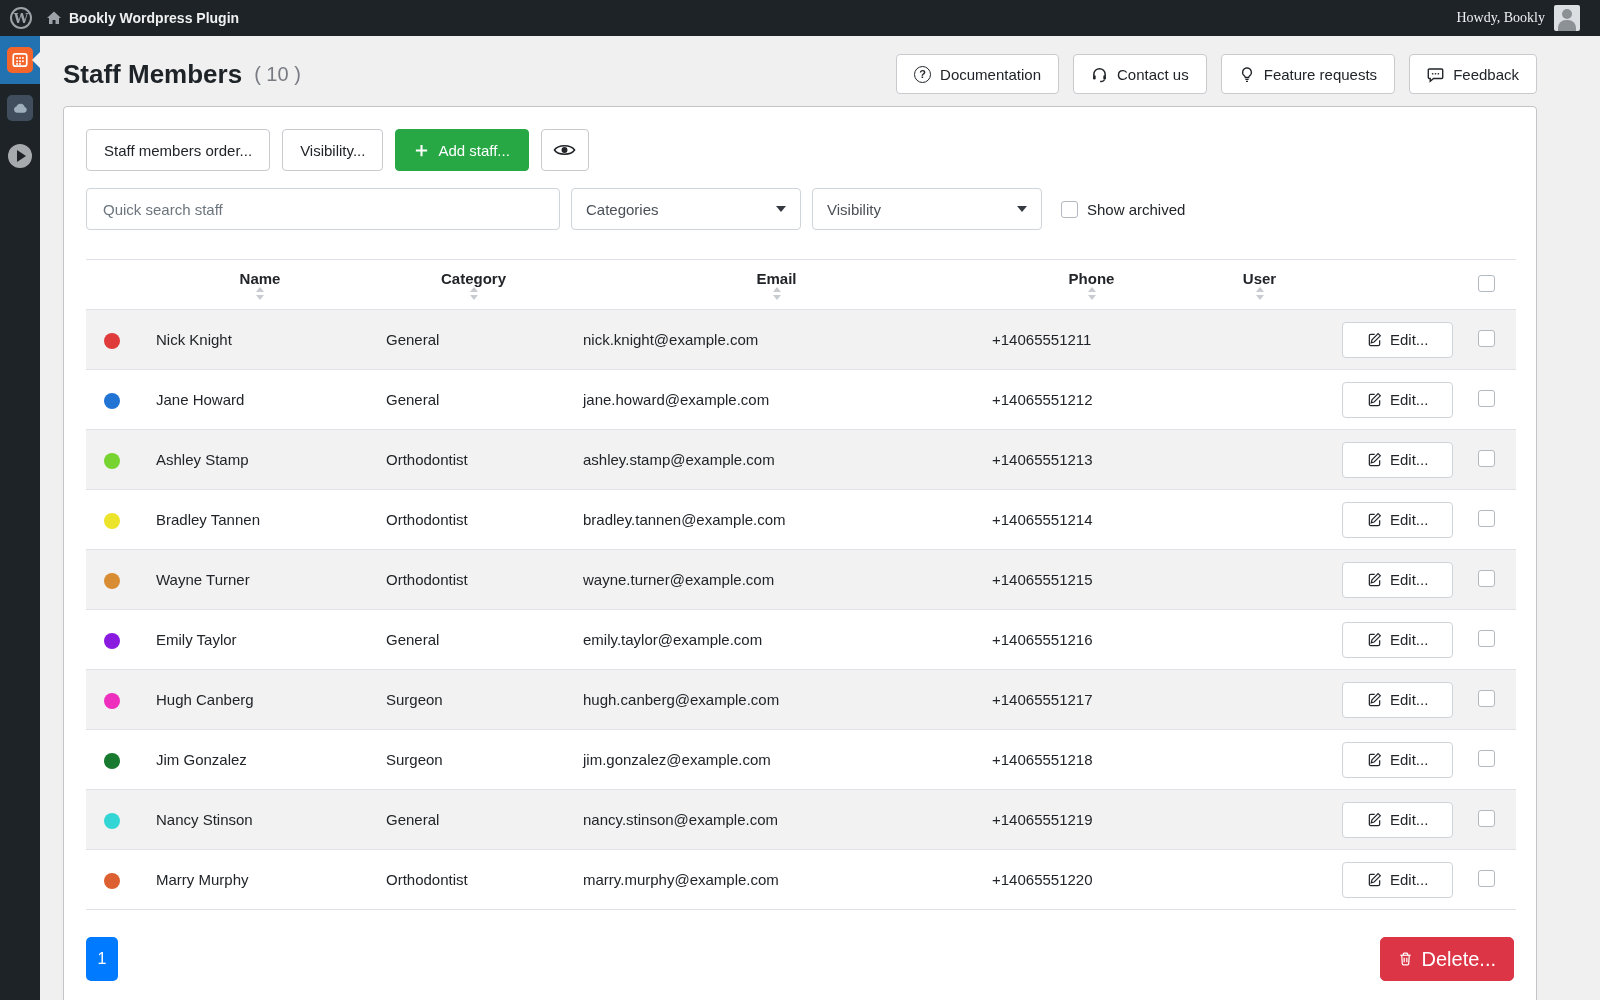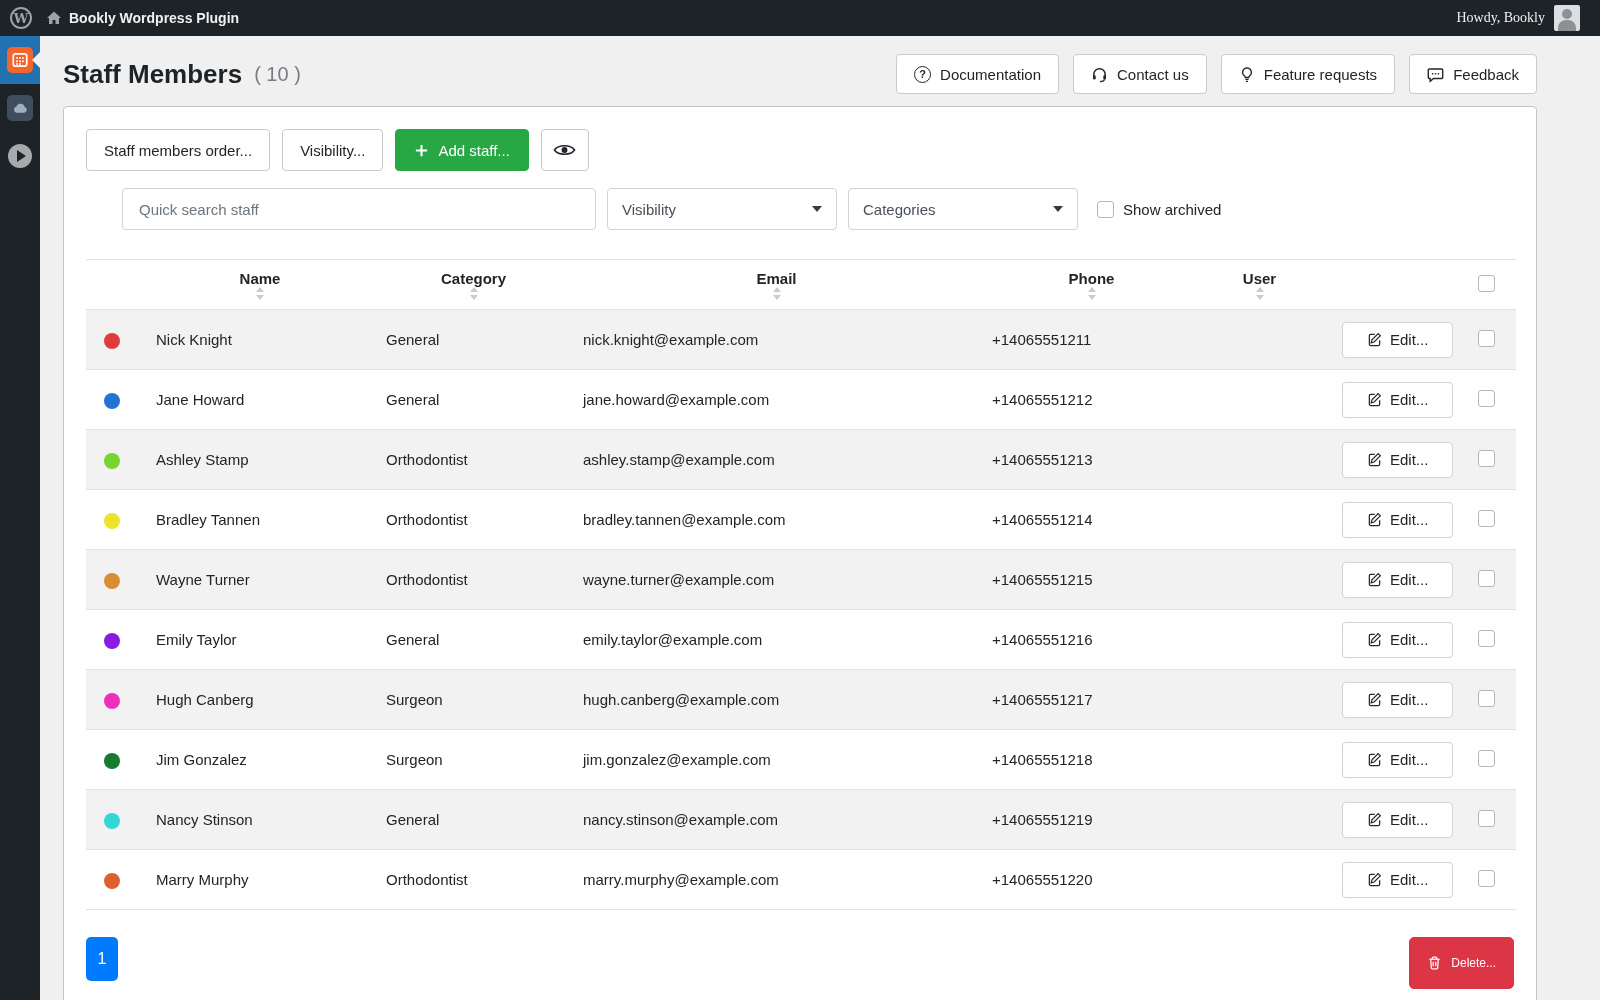--- a/index.html
+++ b/index.html
@@ -63,21 +63,21 @@
     background:#fff; border:1px solid #c3c4c7; border-radius:4px;
     padding:22px; min-height:900px;
   }
   .toolbar { display:flex; justify-content:flex-start; gap:12px; }
   .btn-tool { height:42px; padding:0 17px; }
   .btn-green { background:#28a745; border-color:#28a745; color:#fff; height:42px; padding:0 18px; }
   .btn-eye { width:48px; height:42px; padding:0; }
   .filters { display:flex; align-items:center; margin-top:17px; gap:11px; }
   .search-input {
     width:474px; height:42px; border:1px solid #ced4da; border-radius:4px;
-    padding:16px 16px; font-size:15px; font-family:inherit; color:#212529; background:#fff; outline:none;margin-left:36px;
+    padding:16px 16px; font-size:15px; font-family:inherit; color:#212529; background:#fff; outline:none;
   }
   .search-input::placeholder { color:#6c757d; }
   .fake-select {
     width:230px; height:42px; border:1px solid #ced4da; border-radius:4px; background:#fff;
     display:flex; align-items:center; justify-content:space-between; padding:0 14px;
     font-size:15px; color:#495057; cursor:pointer;
   }
   .caret { width:0; height:0; border-left:5px solid transparent; border-right:5px solid transparent; border-top:6px solid #343a40; }
   .archived-wrap { display:flex; align-items:center; gap:9px; margin-left:8px; font-size:15px; color:#212529; }
   .checkbox {
@@ -100,22 +100,22 @@
   .btn-edit { height:36px; padding:0 24px; gap:8px; border-color:#ced4da; }
   .td-check { text-align:center; }
   .th-check { text-align:center; }
   
   .table-footer { display:flex; align-items:flex-start; margin-top:27px; }
   .page-btn {
     width:32px; height:44px; background:#007bff; color:#fff; border:none; border-radius:5px;
     font-size:16px; font-family:inherit; cursor:pointer;
   }
   .btn-delete {
-    margin-left:auto; height:52px; padding:0 17px; 
-    background:#dc3545; border:1px solid #dc3545; color:#fff; border-radius:5px; font-size:12px;
+    margin-left:auto; height:44px; padding:0 17px; 
+    background:#dc3545; border:1px solid #dc3545; color:#fff; border-radius:5px; font-size:20px;
   }
   svg { flex:none; }
 </style>
 </head>
 <body>
 
 <div class="admin-bar">
   <div class="ab-left">
     <span class="wp-logo">W</span>
     <span class="site-link">
@@ -219,25 +219,25 @@
         <svg width="23" height="16" viewBox="0 0 24 16">
           <path d="M1.5 8 C5.5 2.2 18.5 2.2 22.5 8 C18.5 13.8 5.5 13.8 1.5 8z" fill="none" stroke="#212529" stroke-width="1.6"></path>
           <circle cx="12" cy="8" r="3.1" fill="#212529"></circle>
         </svg>
       </button>
     </div>
 
     <div class="filters">
       <input class="search-input" placeholder="Quick search staff" style="">
       <div class="fake-select">
-        <span>Visibility</span>
+        <span>Categories</span>
         <span class="caret"></span>
       </div>
       <div class="fake-select">
-        <span>Categories</span>
+        <span>Visibility</span>
         <span class="caret"></span>
       </div>
       <label class="archived-wrap">
         <span class="checkbox"></span>
         <span>Show archived</span>
       </label>
     </div>
 
     <table>
       <colgroup>

